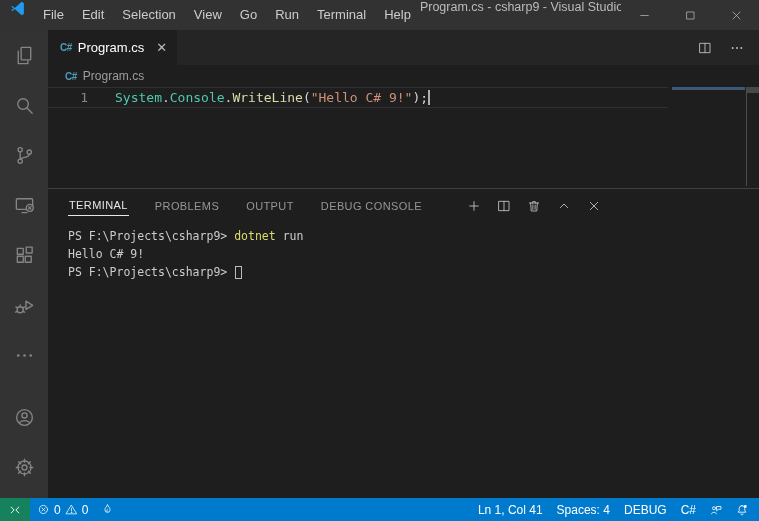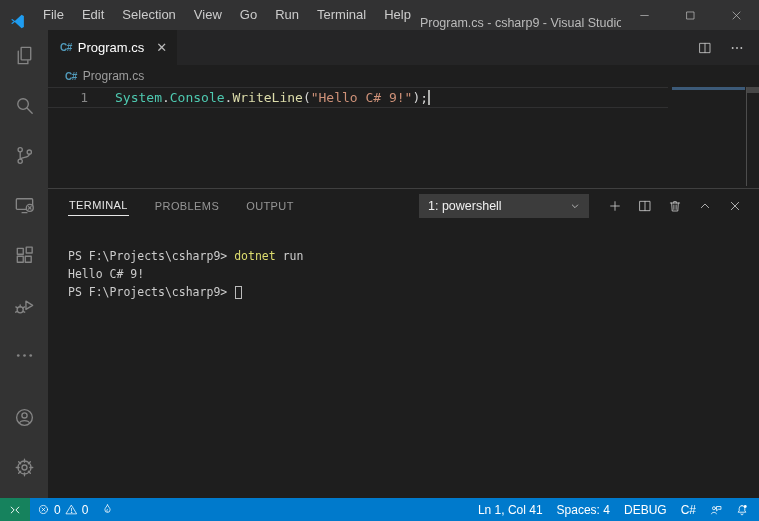--- a/index.html
+++ b/index.html
@@ -1,21 +1,21 @@
 <!DOCTYPE html>
 <html><head>
 <meta charset="utf-8">
 <style>
   * { box-sizing: border-box; margin: 0; padding: 0; }
   html,body { width: 759px; height: 521px; overflow: hidden; }
   body { background: #1E1E1E; font-family: "Liberation Sans", sans-serif; color: #CCCCCC; }
   .window { position: relative; width: 759px; height: 521px; background: #1E1E1E; }
 
   
-  .titlebar { position: absolute; top: 0; left: 0; right: 0; height: 30px; background: #323233; display: flex; align-items: flex-end; }
+  .titlebar { position: absolute; top: 0; left: 0; right: 0; height: 30px; background: #323233; display: flex; align-items: flex-start; }
   .logo { width: 34px; display: flex; align-items: center; justify-content: center; }
   .menus { display: flex; align-items: center; }
   .menu-item { padding: 0 9px; font-size: 13px; color: #CCCCCC; line-height: 30px; cursor: default; }
   .win-title { flex: 1; text-align: center; font-size: 12.5px; color: #BBBBBB; white-space: nowrap; overflow: hidden; }
   .win-controls { display: flex; }
   .ctrl { width: 46px; height: 30px; display: flex; align-items: center; justify-content: center; color: #CCCCCC; }
 
   
   .activitybar { position: absolute; left: 0; top: 30px; bottom: 23px; width: 48px; background: #333333; display: flex; flex-direction: column; align-items: center; }
   .ab-item { width: 48px; height: 50px; display: flex; align-items: center; justify-content: center; color: #858585; }
@@ -43,21 +43,21 @@
   .editor-sep { position: absolute; left: 698px; top: 0; bottom: 2px; width: 1px; background: #4D4D4D; }
   .scroll-thumb { position: absolute; right: 0; top: 0; width: 12px; height: 6px; background: rgba(121,121,121,0.45); }
 
   
   .panel { position: absolute; top: 158px; left: 0; right: 0; bottom: 0; border-top: 1px solid rgba(128,128,128,0.35); }
   .panel-header { position: absolute; top: 0; left: 0; right: 0; height: 33px; display: flex; align-items: center; padding-left: 20px; }
   .panel-tab { font-size: 11px; letter-spacing: 0.4px; color: #969696; margin-right: 25px; padding: 4px 1px; }
   .panel-tab.active { color: #E7E7E7; border-bottom: 1px solid #E7E7E7; }
   .shell-select { margin-left: auto; width: 170px; height: 24px; background: #3C3C3C; display: flex; align-items: center; justify-content: space-between; padding: 0 6px 0 9px; font-size: 12.5px; color: #F0F0F0; }
   .panel-actions { display: flex; align-items: center; gap: 14px; padding: 0 16px 0 18px; color: #C5C5C5; }
-  .terminal { position: absolute; top: 38px; left: 20px; right: 0; font: 11.5px "DejaVu Sans Mono", monospace; line-height: 18px; white-space: pre; margin-top: 20px; }
+  .terminal { position: absolute; top: 38px; left: 20px; right: 0; font: 11.5px "DejaVu Sans Mono", monospace; line-height: 18px; white-space: pre; }
   .term-cursor { display: inline-block; width: 7px; height: 13px; border: 1px solid #BBBBBB; vertical-align: middle; margin-left: 1px; }
 
   
   .statusbar { position: absolute; left: 0; right: 0; bottom: 0; height: 23px; display: flex; align-items: center; color: #FFFFFF; font-size: 12px; }
   .remote { width: 30px; height: 23px; display: flex; align-items: center; justify-content: center; flex: none; }
   .sb-item { padding: 0 7px; display: flex; align-items: center; gap: 4px; height: 23px; }
   .sb-spacer { flex: 1; }
   .sb-icon-item { padding: 0 6px; display: flex; align-items: center; height: 23px; }
   svg { display: block; }
 </style>
@@ -236,29 +236,22 @@
       <div class="editor-sep"></div>
       <div class="scroll-thumb"></div>
     </div>
 
     <div class="panel">
       <div class="panel-header">
         <div id="panel-tabs" style="display:flex;align-items:center;">
             <div class="panel-tab active">TERMINAL</div>
             <div class="panel-tab">PROBLEMS</div>
             <div class="panel-tab">OUTPUT</div>
+            <div class="panel-tab">DEBUG CONSOLE</div>
           </div>
-        <div class="shell-select">
-          <span>1: powershell</span>
-          <span id="dd-chevron" style="color:#C5C5C5;">
-              <svg width="16" height="16" viewBox="0 0 24 24" fill="none" stroke="currentColor" stroke-width="1.3" stroke-linecap="round" stroke-linejoin="round">
-                <path d="M8 10.5 l4 4 4 -4"></path>
-              </svg>
-            </span>
-        </div>
         <div class="panel-actions" id="panel-actions">
             <span>
               <svg width="16" height="16" viewBox="0 0 24 24" fill="none" stroke="currentColor" stroke-width="1.3" stroke-linecap="round" stroke-linejoin="round">
                 <path d="M12 5.5 v13 M5.5 12 h13"></path>
               </svg>
             </span>
             <span>
               <svg width="16" height="16" viewBox="0 0 24 24" fill="none" stroke="currentColor" stroke-width="1.3" stroke-linecap="round" stroke-linejoin="round">
                 <rect x="4.5" y="5" width="15" height="14"></rect>
                 <path d="M12 5 v14"></path>

